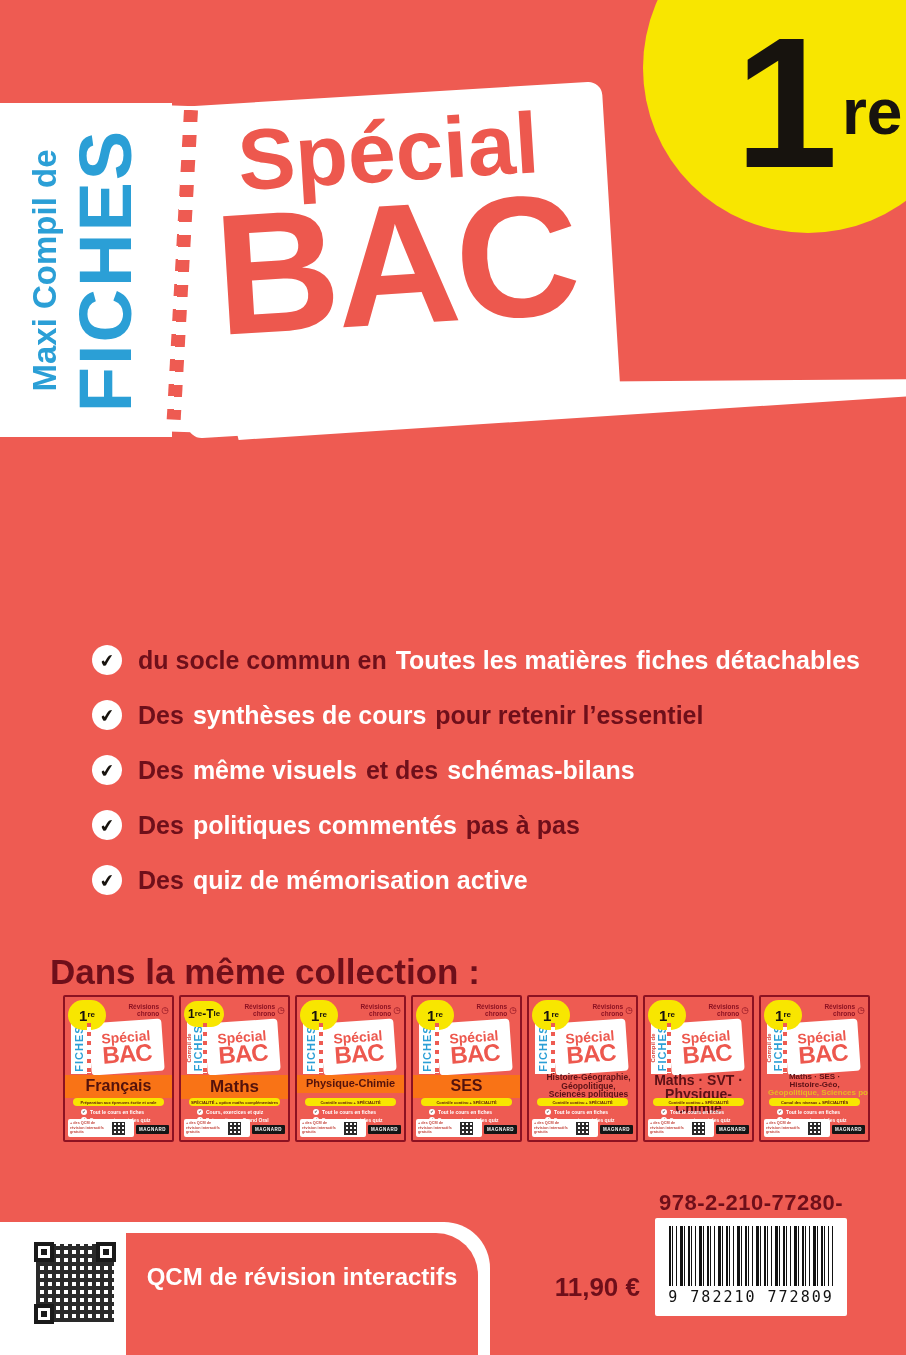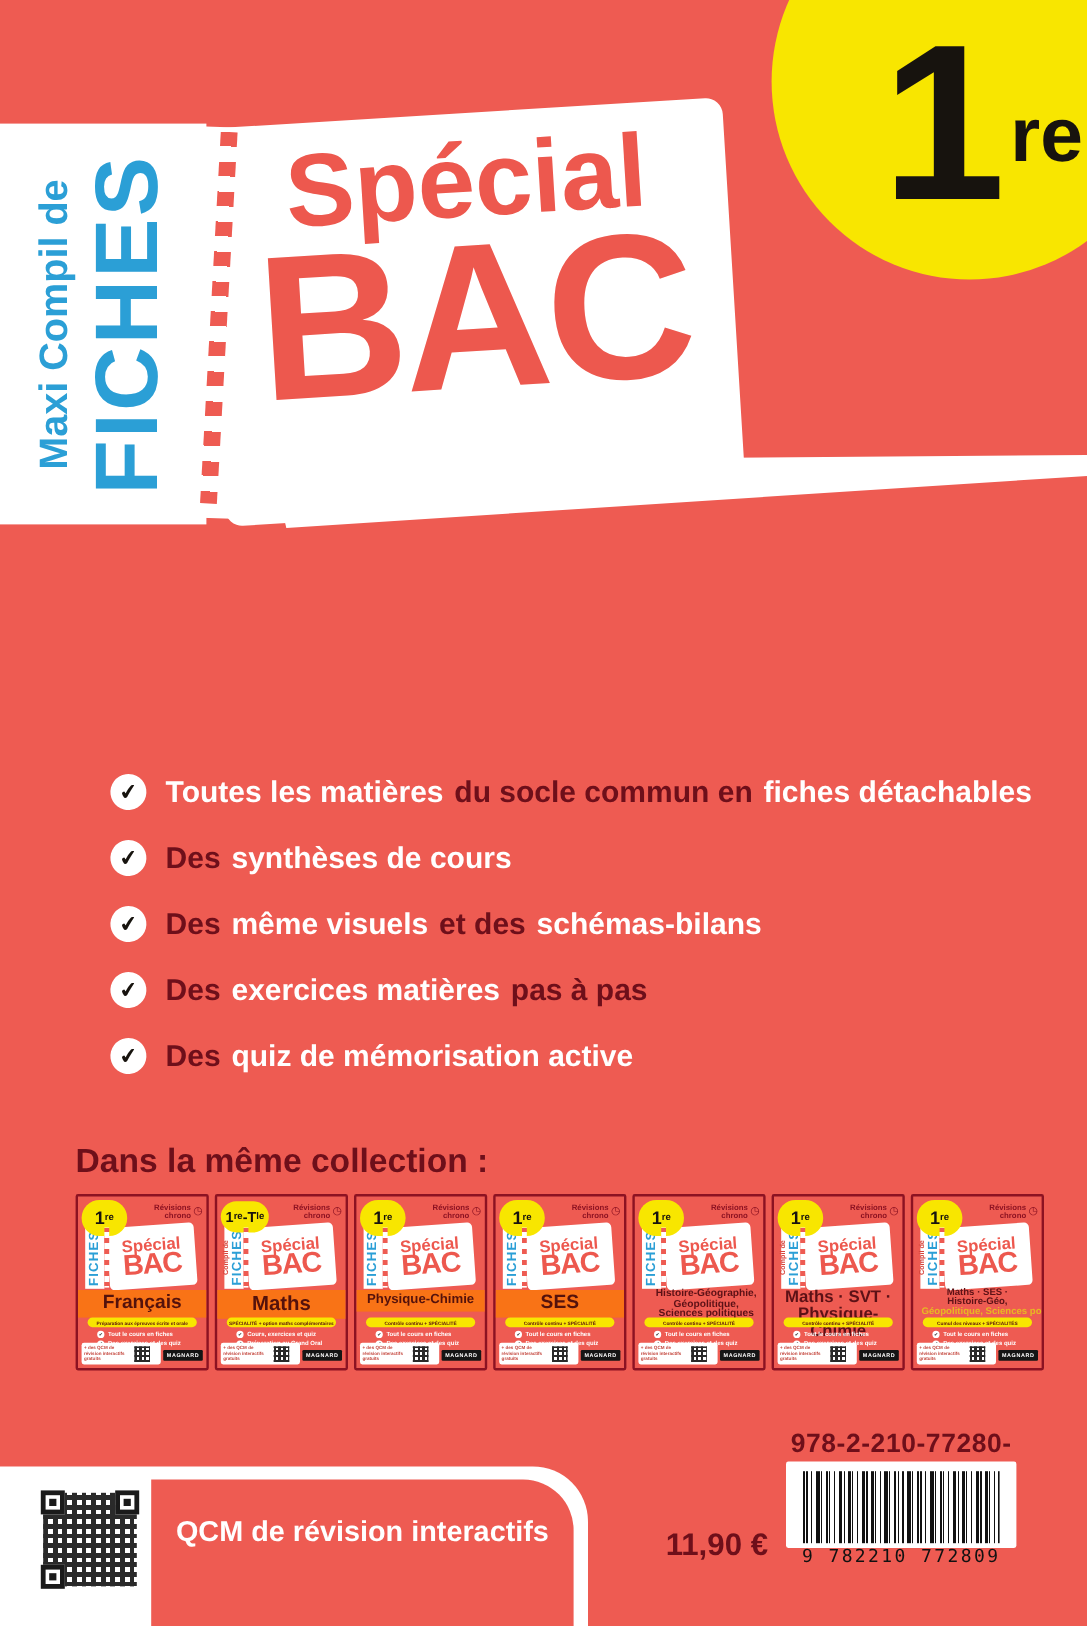--- a/index.html
+++ b/index.html
@@ -39,21 +39,21 @@
   
   .checklist{position:absolute;left:92px;top:645px;display:flex;flex-direction:column;gap:25px;z-index:2;}
   .check-item{display:flex;align-items:center;font-size:25px;font-weight:bold;gap:9px;}
   .check-icon{width:30px;height:30px;border-radius:50%;background:#fff;color:#17130e;flex:none;
               display:flex;align-items:center;justify-content:center;font-size:18px;
               margin-right:7px;transform:rotate(-8deg);font-family:"DejaVu Sans",sans-serif;}
   .seg.w{color:#ffffff;}
   .seg.d{color:#6e0f1a;}
 
   
-  .col-heading{position:absolute;left:63px;top:952px;font-size:28px;font-weight:bold;color:#6e0f1a;z-index:2;}
+  .col-heading{position:absolute;left:50px;top:952px;font-size:35px;font-weight:bold;color:#6e0f1a;z-index:2;}
   .col-row{position:absolute;left:63px;top:995px;display:flex;gap:5px;z-index:2;}
 
   .mc{position:relative;width:107px;height:143px;background:#ee5b52;border:2px solid #8c1222;
       border-radius:2px;overflow:hidden;flex:none;box-sizing:content-box;}
   .mc-grade{position:absolute;left:3px;top:3px;height:30px;min-width:30px;padding:0 4px;background:#f8e600;
             border-radius:16px;display:flex;align-items:center;justify-content:center;
             color:#17130e;font-weight:bold;font-size:15px;z-index:3;line-height:1;}
   .mc-grade sup{font-size:8px;line-height:1;}
   .mc-grade.wide{font-size:12px;height:26px;top:4px;}
   .mc-chrono{position:absolute;right:3px;top:6px;display:flex;align-items:center;gap:2px;z-index:2;}
@@ -102,21 +102,21 @@
   .qrf .qrd{position:absolute;inset:3px;background:#1a1a1a;}
   .qrf.tl{left:-2px;top:-2px;} .qrf.tr{right:-2px;top:-2px;} .qrf.bl{left:-2px;bottom:-2px;}
   .qcm-pill{position:absolute;left:126px;top:11px;width:352px;height:122px;background:#ee5b52;
             border-top-right-radius:42px;display:flex;justify-content:center;align-items:flex-start;
             padding-top:30px;box-sizing:border-box;}
   .qcm-pill span{color:#fff;font-size:24px;font-weight:bold;}
   .price{position:absolute;left:490px;top:1272px;width:150px;text-align:right;font-size:26px;
          font-weight:bold;color:#6e0f1a;z-index:2;}
   .isbn{position:absolute;left:655px;top:1190px;width:192px;text-align:center;font-size:22px;
         font-weight:bold;color:#6e0f1a;letter-spacing:.5px;z-index:2;}
-  .barcode-box{position:absolute;left:655px;top:1218px;width:192px;height:72px;background:#fff;
+  .barcode-box{position:absolute;left:655px;top:1218px;width:192px;height:98px;background:#fff;
                border-radius:2px;z-index:2;}
   .bars{position:absolute;left:14px;right:14px;top:8px;height:60px;
         background:repeating-linear-gradient(90deg,#111 0 2px,#fff 2px 3px,#111 3px 4px,#fff 4px 7px,
                    #111 7px 8px,#fff 8px 11px,#111 11px 14px,#fff 14px 15px,#111 15px 16px,#fff 16px 19px);}
   .bar-digits{position:absolute;left:0;right:0;top:70px;text-align:center;color:#111;font-size:15px;
               font-family:"DejaVu Sans Mono",monospace;letter-spacing:2px;}
 </style>
 </head>
 <body>
 
@@ -139,40 +139,41 @@
     <div class="gb-text">
       <span class="gb-num">1</span>
       <span class="gb-sup">re</span>
     </div>
   </div>
 
 
   <div class="checklist">
     <div class="check-item">
       <span class="check-icon">✔</span>
+      <span class="seg d">du socle commun en</span>
       <span class="seg w">Toutes les matières</span>
-      <span class="seg d">du socle commun en</span>
       <span class="seg w">fiches détachables</span>
     </div>
     <div class="check-item">
       <span class="check-icon">✔</span>
       <span class="seg d">Des</span>
       <span class="seg w">synthèses de cours</span>
+      <span class="seg d">pour retenir l’essentiel</span>
     </div>
     <div class="check-item">
       <span class="check-icon">✔</span>
       <span class="seg d">Des</span>
       <span class="seg w">même visuels</span>
       <span class="seg d">et des</span>
       <span class="seg w">schémas-bilans</span>
     </div>
     <div class="check-item">
       <span class="check-icon">✔</span>
       <span class="seg d">Des</span>
-      <span class="seg w">exercices matières</span>
+      <span class="seg w">politiques commentés</span>
       <span class="seg d">pas à pas</span>
     </div>
     <div class="check-item">
       <span class="check-icon">✔</span>
       <span class="seg d">Des</span>
       <span class="seg w">quiz de mémorisation active</span>
     </div>
   </div>
 
   <div class="col-heading">Dans la même collection :</div>

